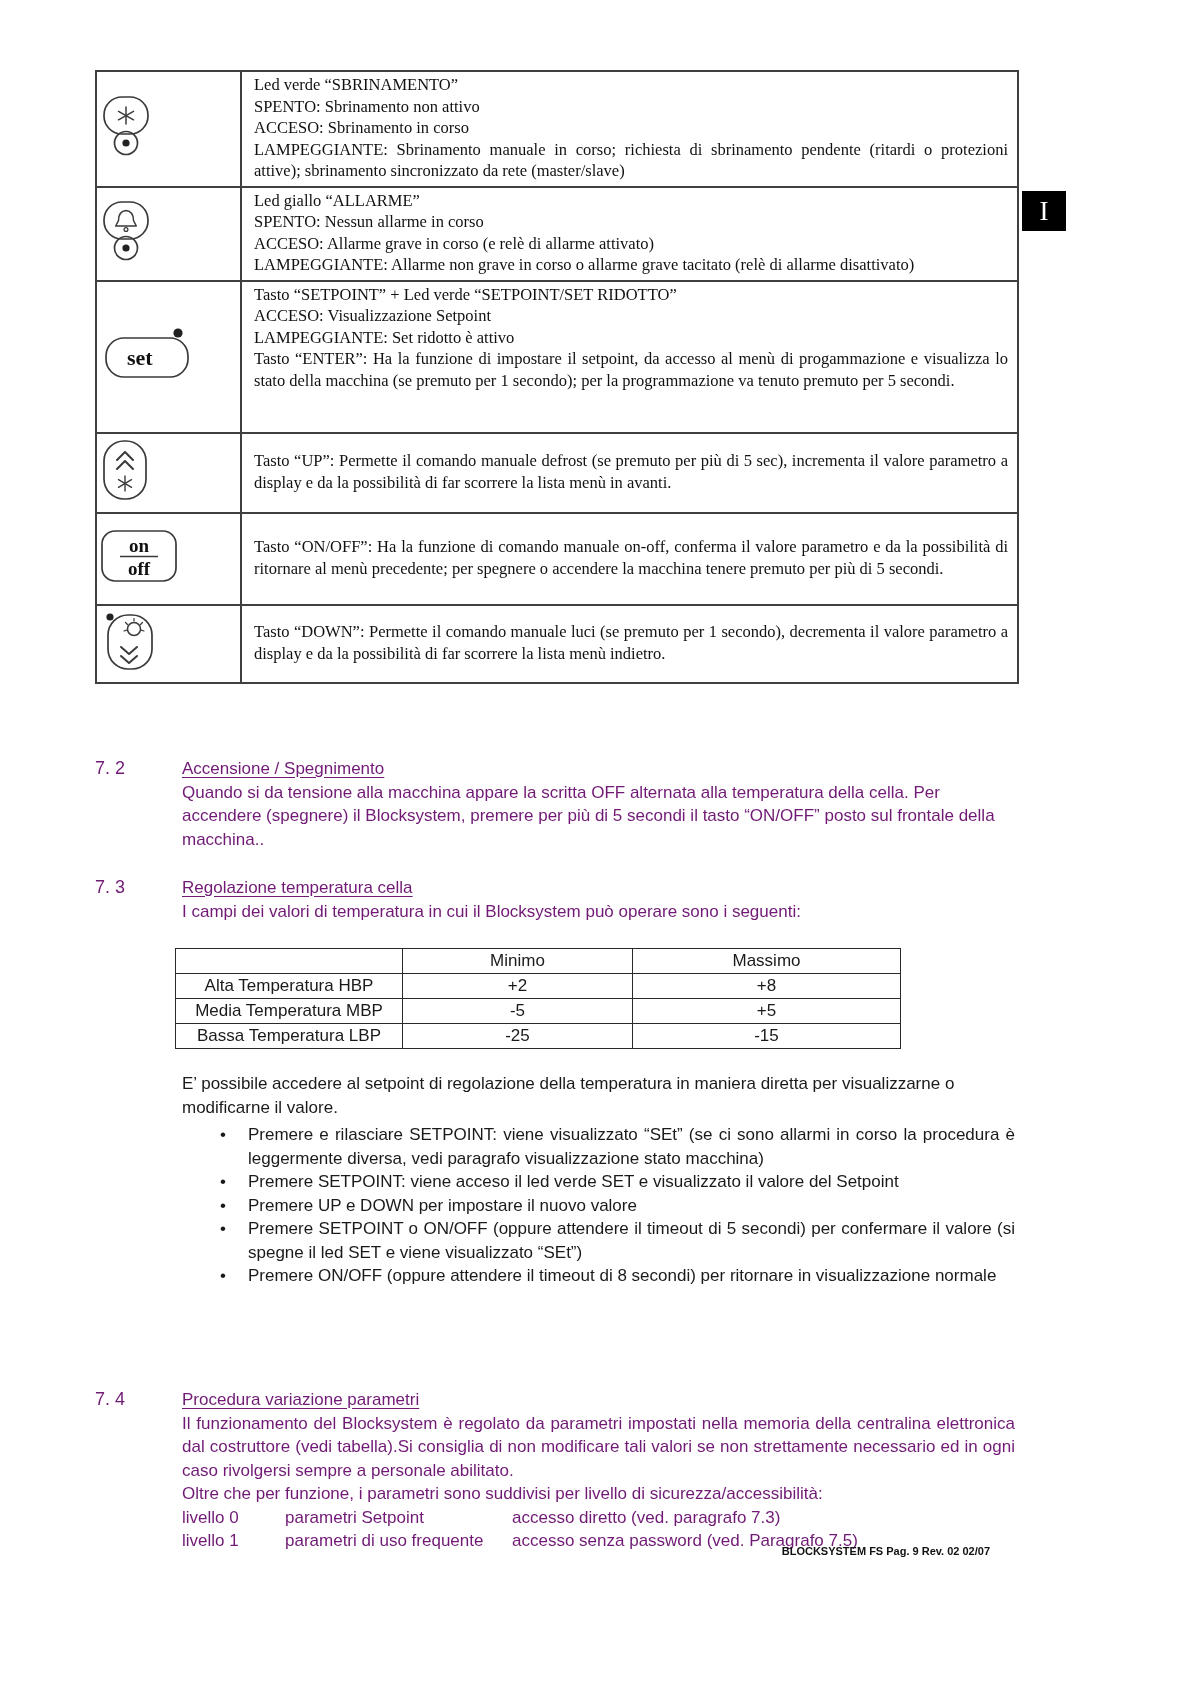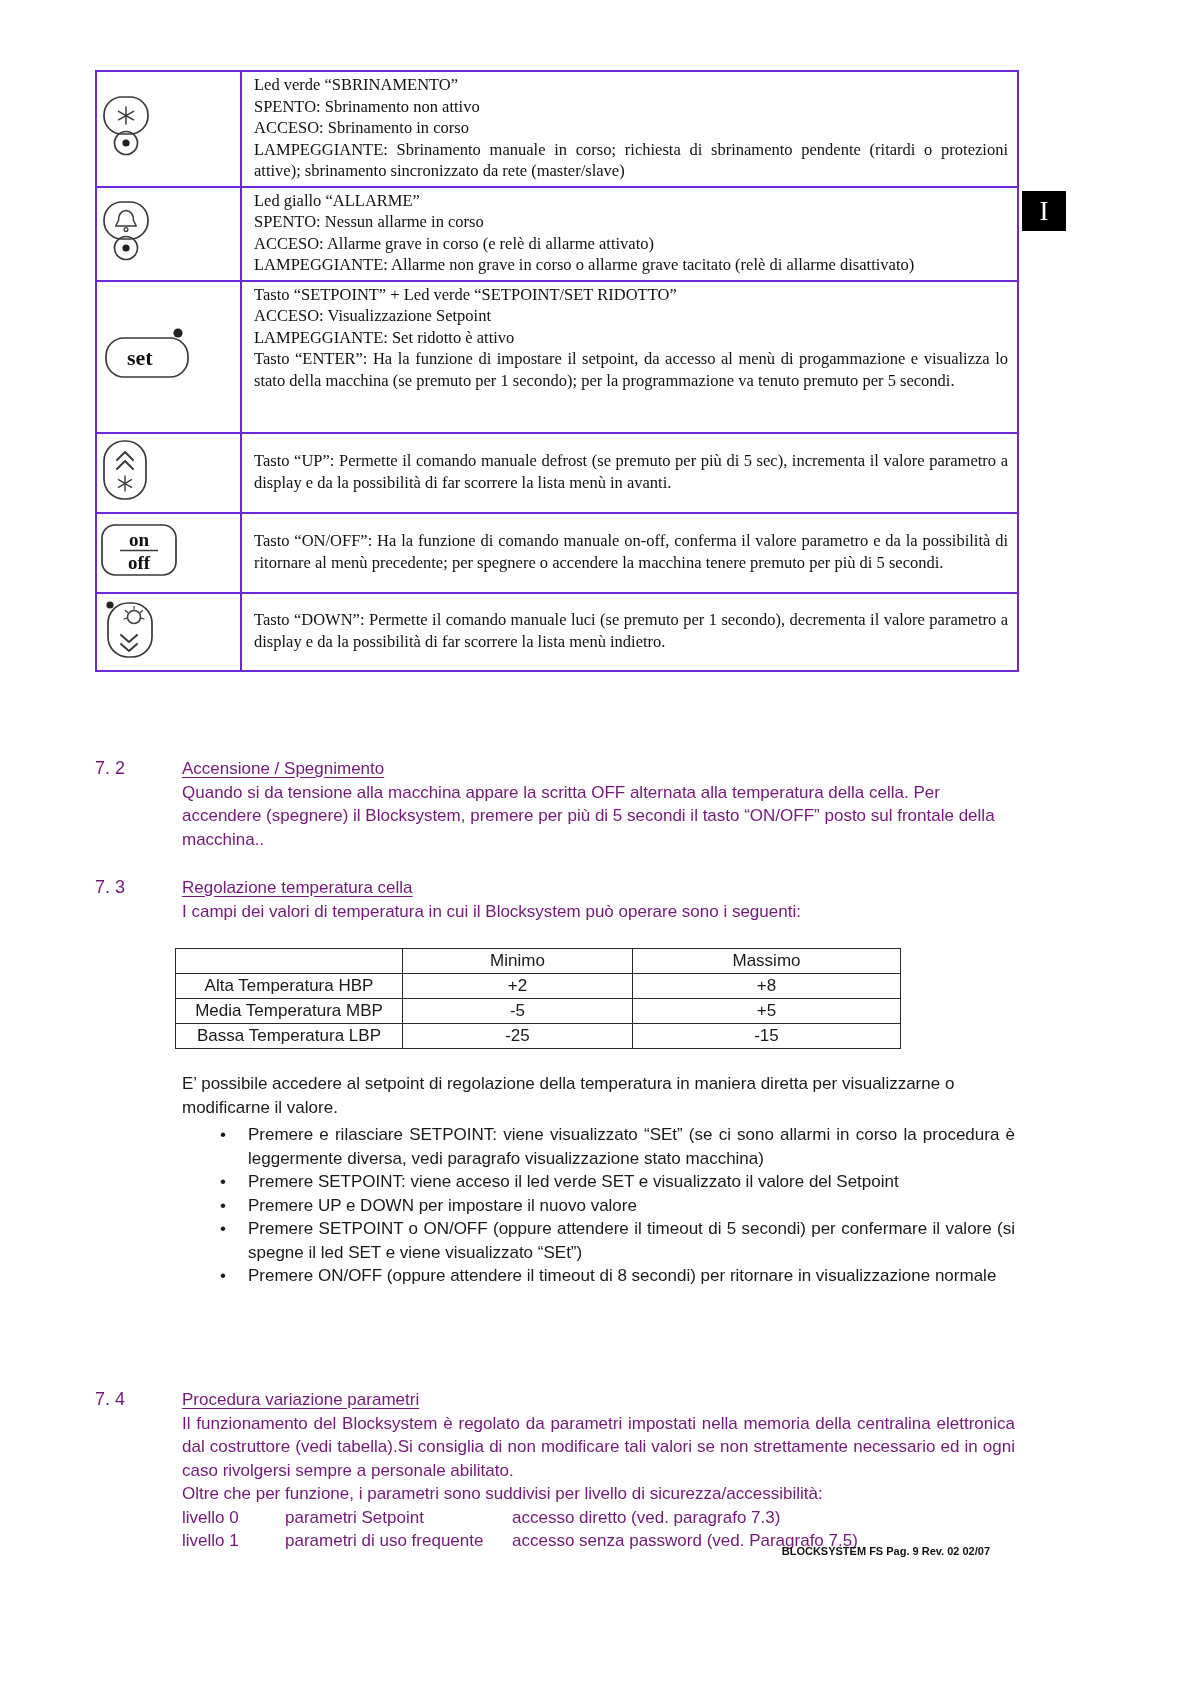--- a/index.html
+++ b/index.html
@@ -8,26 +8,26 @@
     position:relative; width:1190px; height:1684px; margin:0 auto;
     background:#ffffff; color:#111; overflow:hidden;
   }
 
   
   table.controls {
     position:absolute; left:95px; top:70px; width:924px;
     border-collapse:collapse;
     font-family:"Liberation Serif", serif; font-size:16.5px; line-height:21.5px;
   }
-  table.controls td { border:2px solid #6d28d9; }
+  table.controls td { border:2px solid #404040; }
   td.icon-cell { width:145px; text-align:left; vertical-align:middle; }
   td.desc-cell { padding:2px 9px 4px 12px; vertical-align:top; text-align:justify; }
   td.desc-mid  { vertical-align:middle; }
   tr.r1 { height:112px; } tr.r2 { height:88px; } tr.r3 { height:152px; }
-  tr.r4 { height:80px; }  tr.r5 { height:80px;margin-top:40px; } tr.r6 { height:78px; }
+  tr.r4 { height:80px; }  tr.r5 { height:92px;margin-top:40px; } tr.r6 { height:78px; }
 
   
   .side-tab {
     position:absolute; left:1022px; top:191px; width:44px; height:40px;
     background:#000; color:#fff; display:flex; align-items:center; justify-content:center;
     font-family:"Liberation Serif", serif; font-size:27px;
   }
 
   
   .sec {

